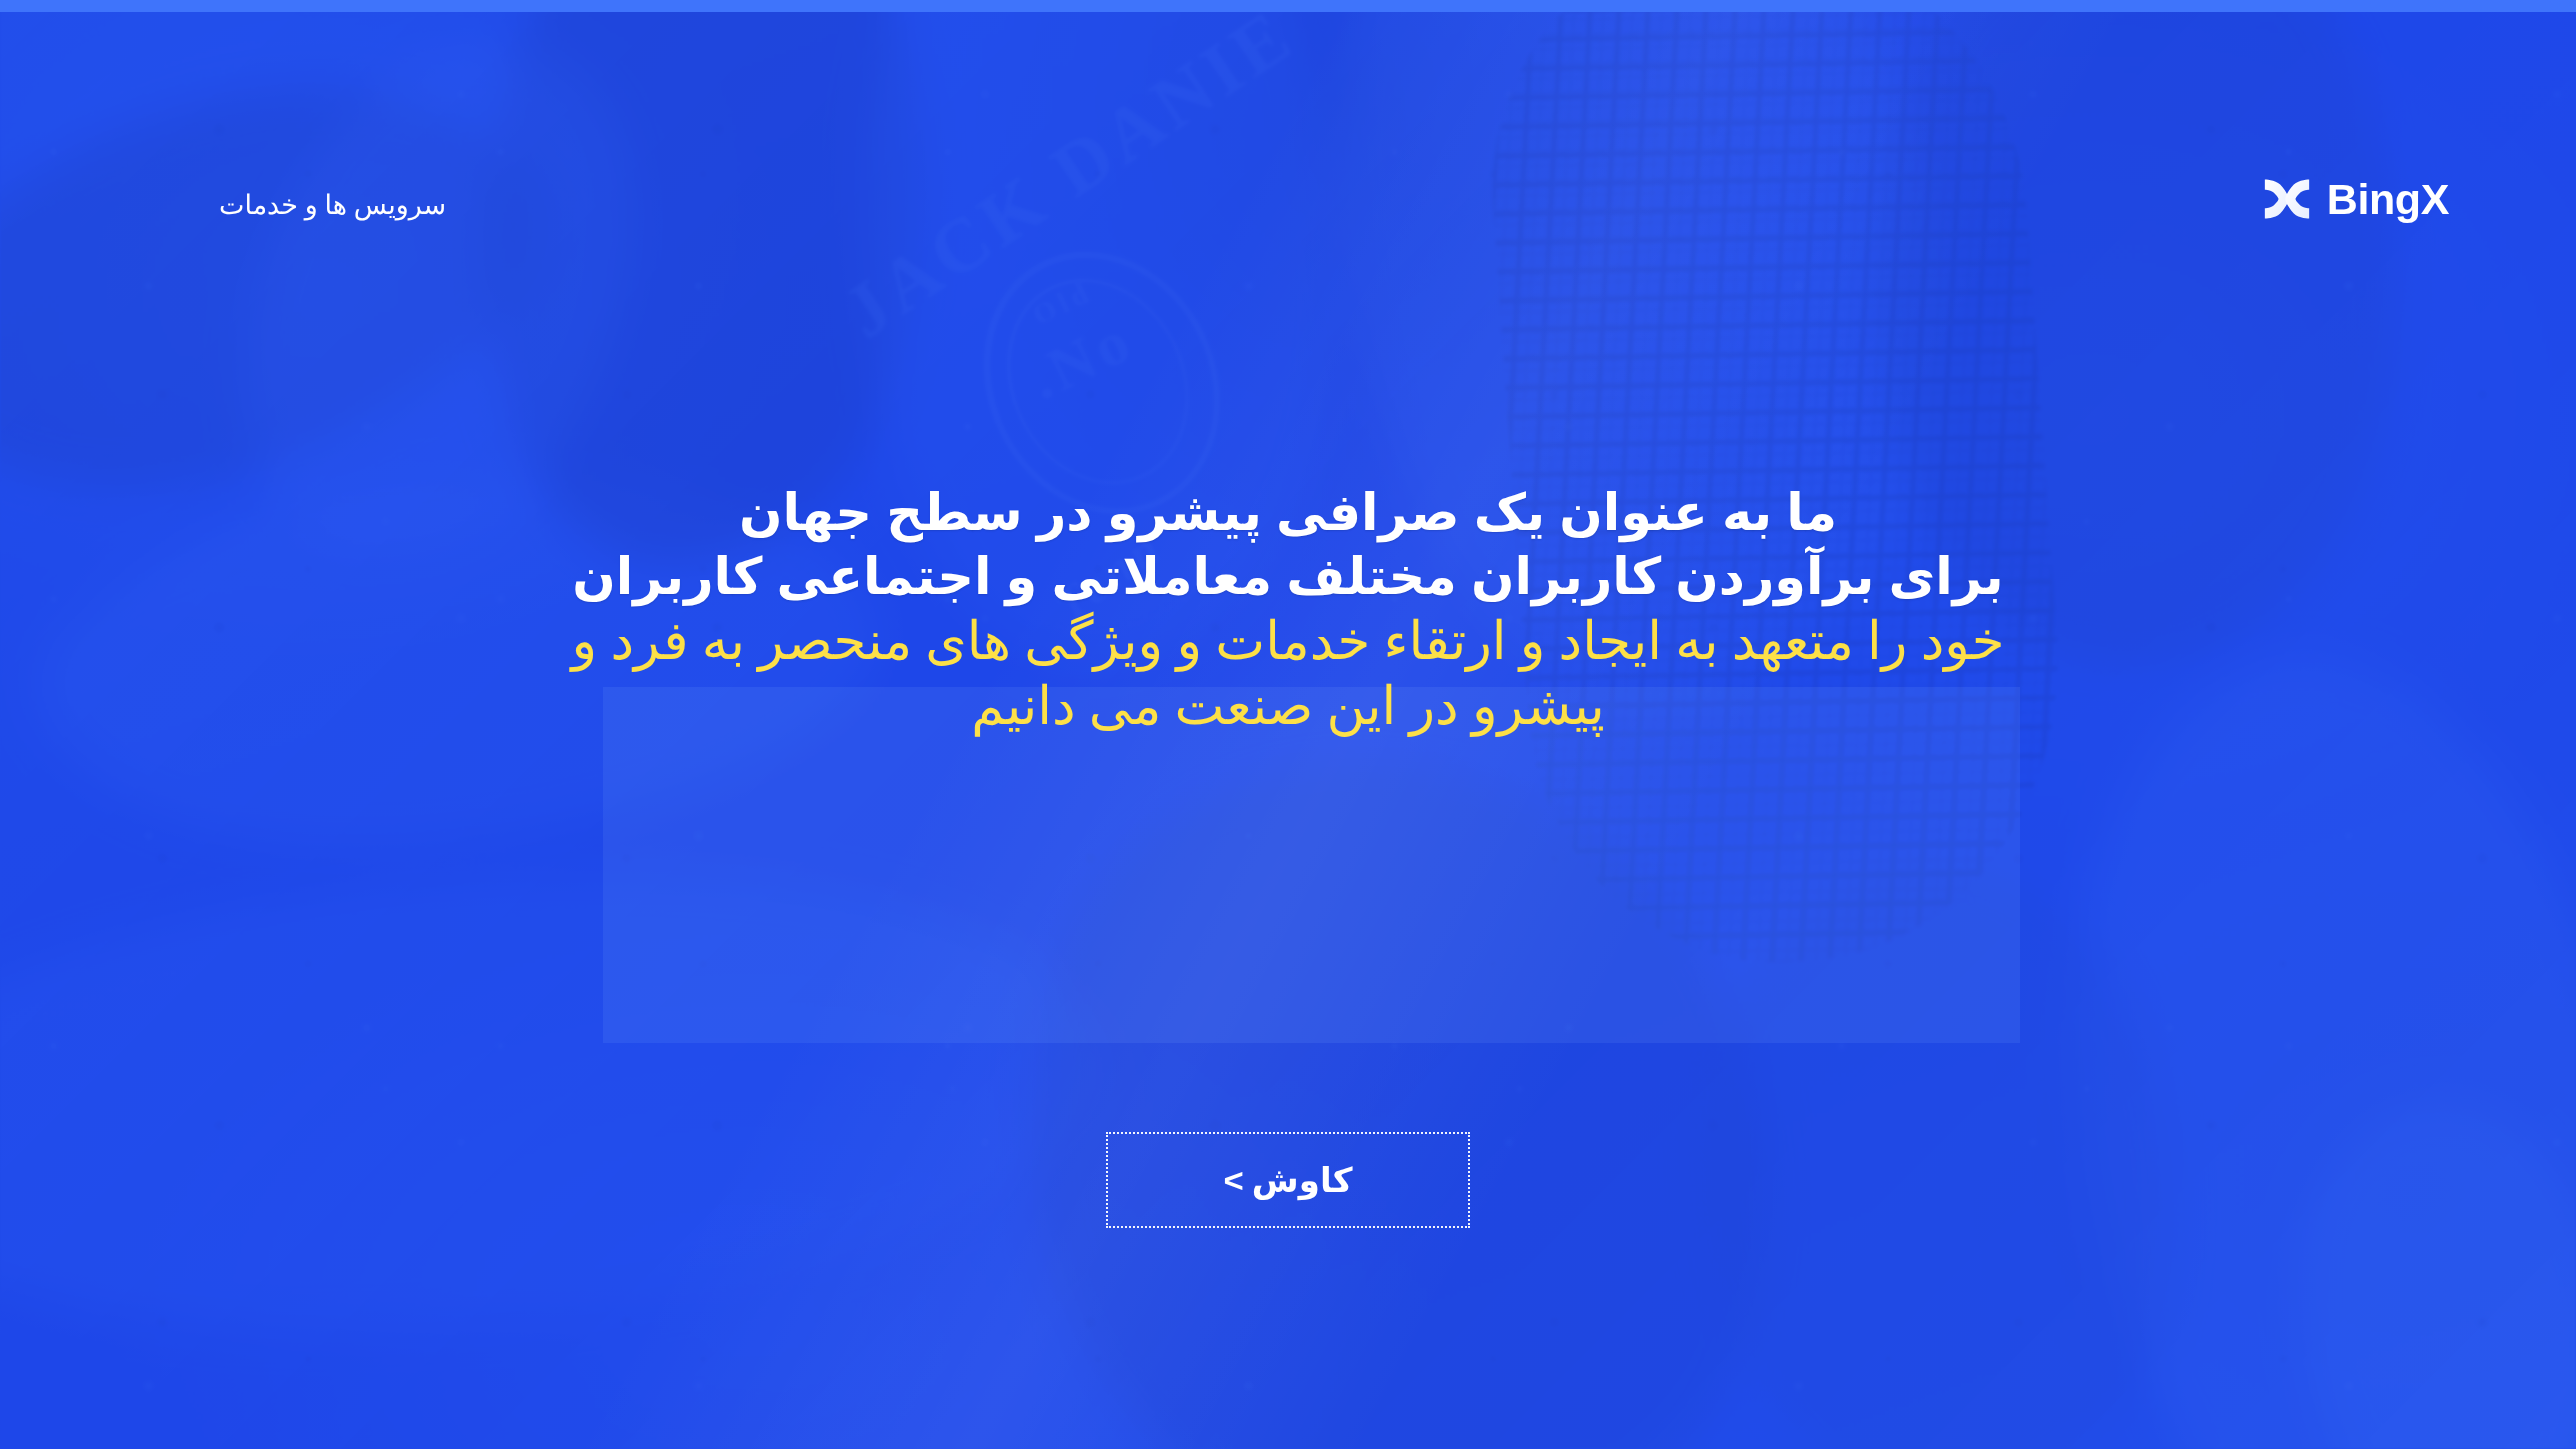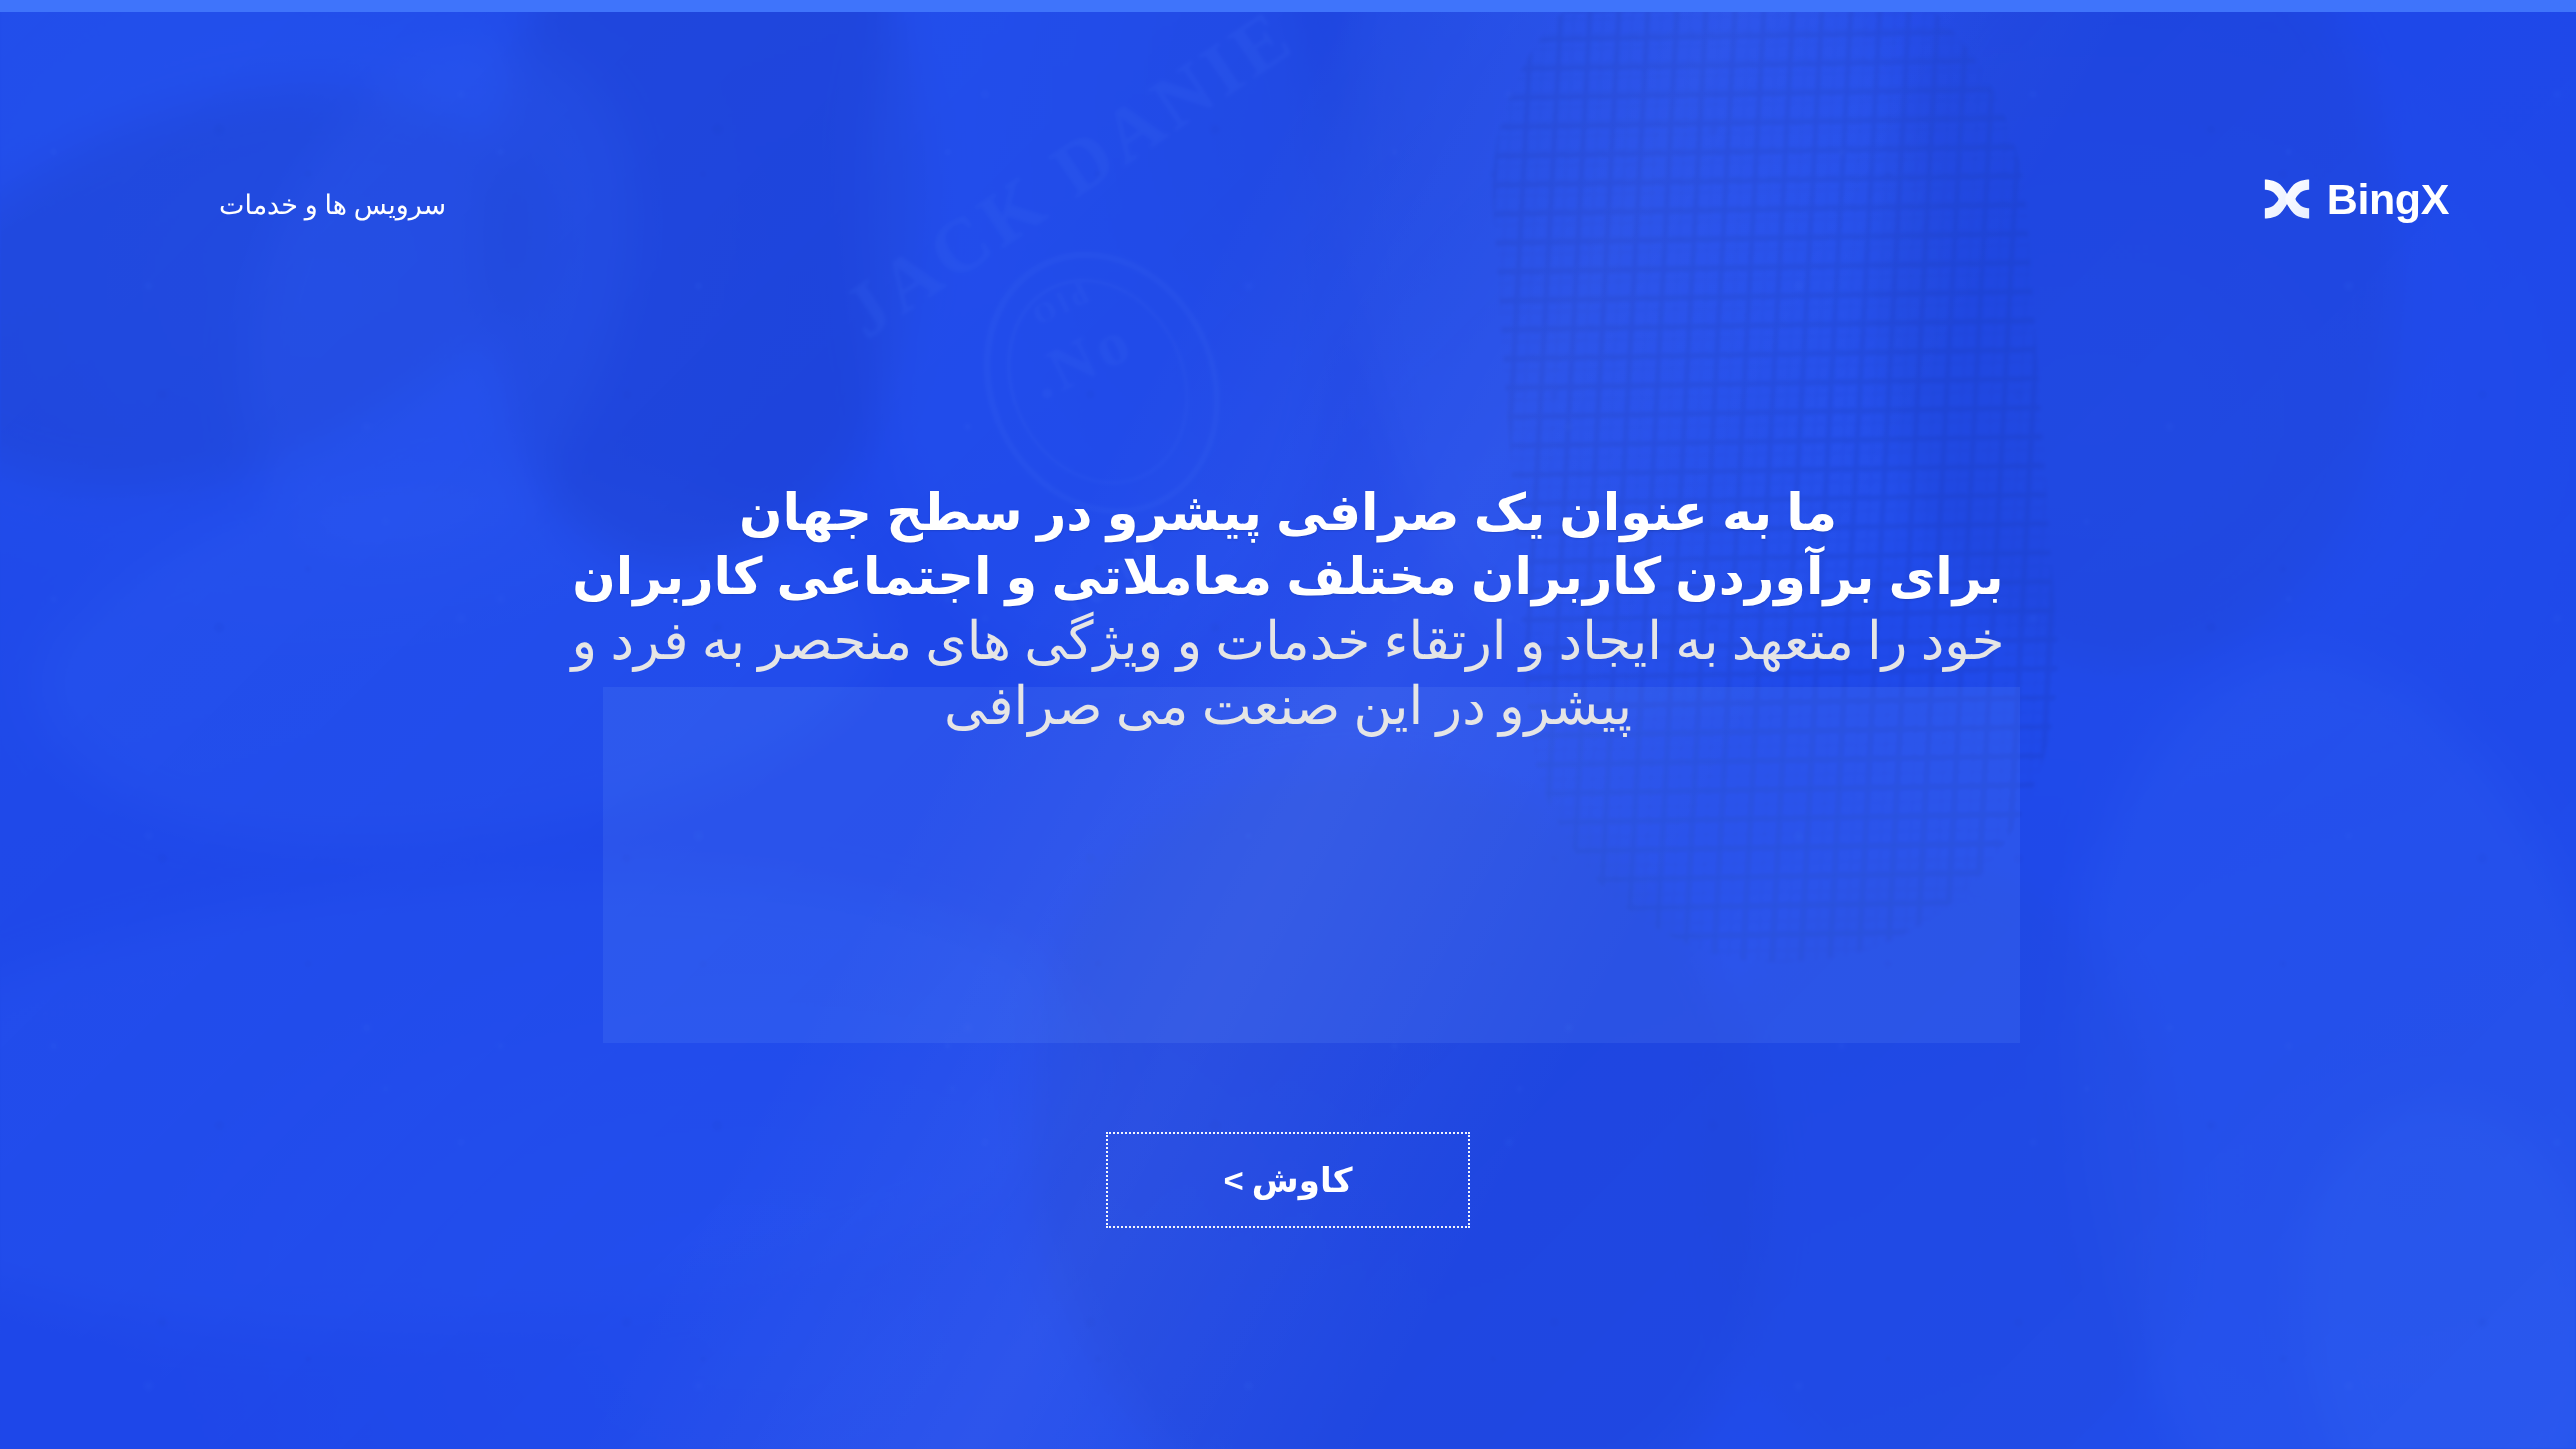--- a/index.html
+++ b/index.html
@@ -227,21 +227,21 @@
     font-size: 51px;
     line-height: 64px;
     white-space: nowrap;
   }
   .headline .hl-white {
     color: #ffffff;
     font-weight: 700;
     text-shadow: 0 0.9px 1.7px rgba(20,45,120,0.25);
   }
   .headline .hl-gold {
-    color: #e5e5e5;
+    color: #fde047;
     font-weight: 400;
     font-family: "Liberation Serif", "DejaVu Serif", serif;
     font-size: 53px;
     line-height: 65px;
   }
 
   .cta-wrap {
     position: absolute;
     left: 0; right: 0;
     top: 1132px;
@@ -332,21 +332,21 @@
           <path d="M54 4 C54 4 42 4 36 10 C30 16 26 24 26 27 C26 30 30 38 36 44 C42 50 54 50 54 50 L54 38 C54 38 46 38 42 33 C39 30 38 28 38 27 C38 26 39 24 42 21 C46 16 54 16 54 16 Z" fill="url(#xg1)"></path>
         </svg>
         <span class="logo-text">BingX</span>
       </div>
     </div>
 
     <div class="headline">
       <span class="hl-line hl-white">ما به عنوان یک صرافی پیشرو در سطح جهان</span>
       <span class="hl-line hl-white">برای برآوردن کاربران مختلف معاملاتی و اجتماعی کاربران</span>
       <span class="hl-line hl-gold">خود را متعهد به ایجاد و ارتقاء خدمات و ویژگی های منحصر به فرد و</span>
-      <span class="hl-line hl-gold">پیشرو در این صنعت می صرافی</span>
+      <span class="hl-line hl-gold">پیشرو در این صنعت می دانیم</span>
     </div>
 
     <div class="cta-wrap">
       <button class="cta" type="button">
         <span class="cta-label">کاوش</span>
         <span class="cta-chevron">&gt;</span>
       </button>
     </div>
 
   </div>

